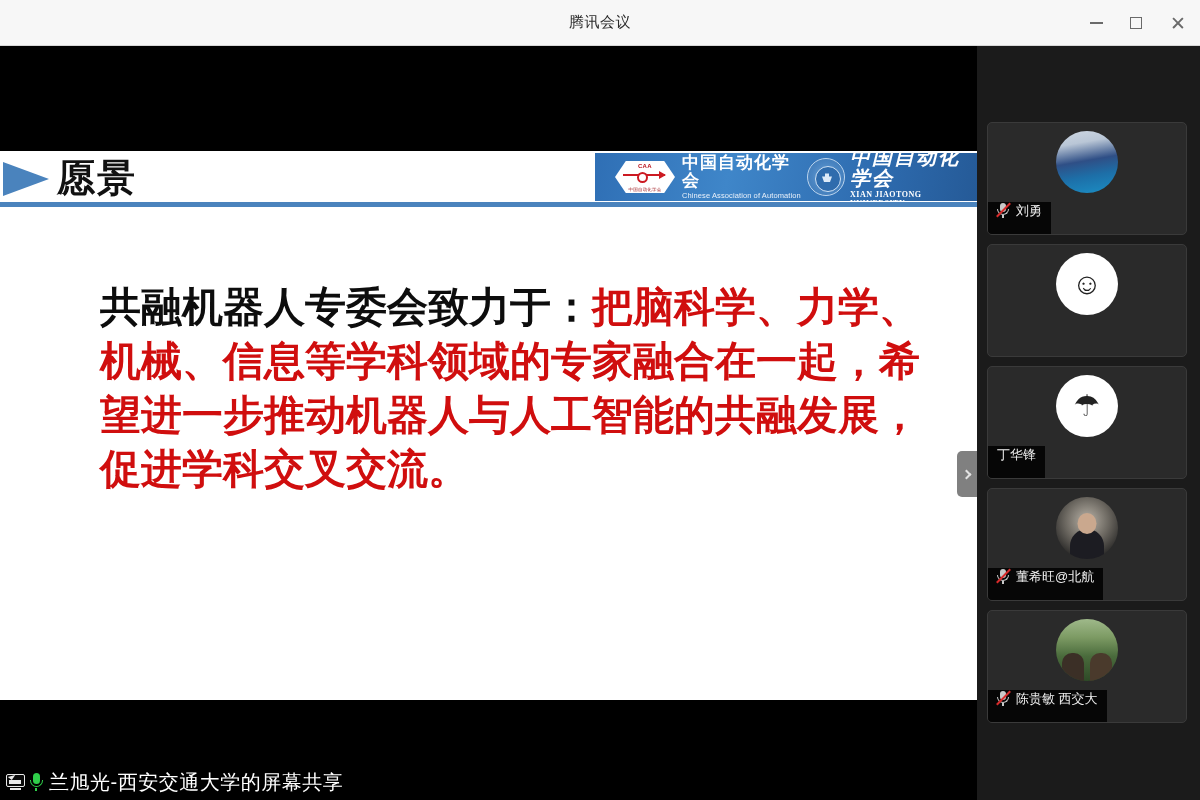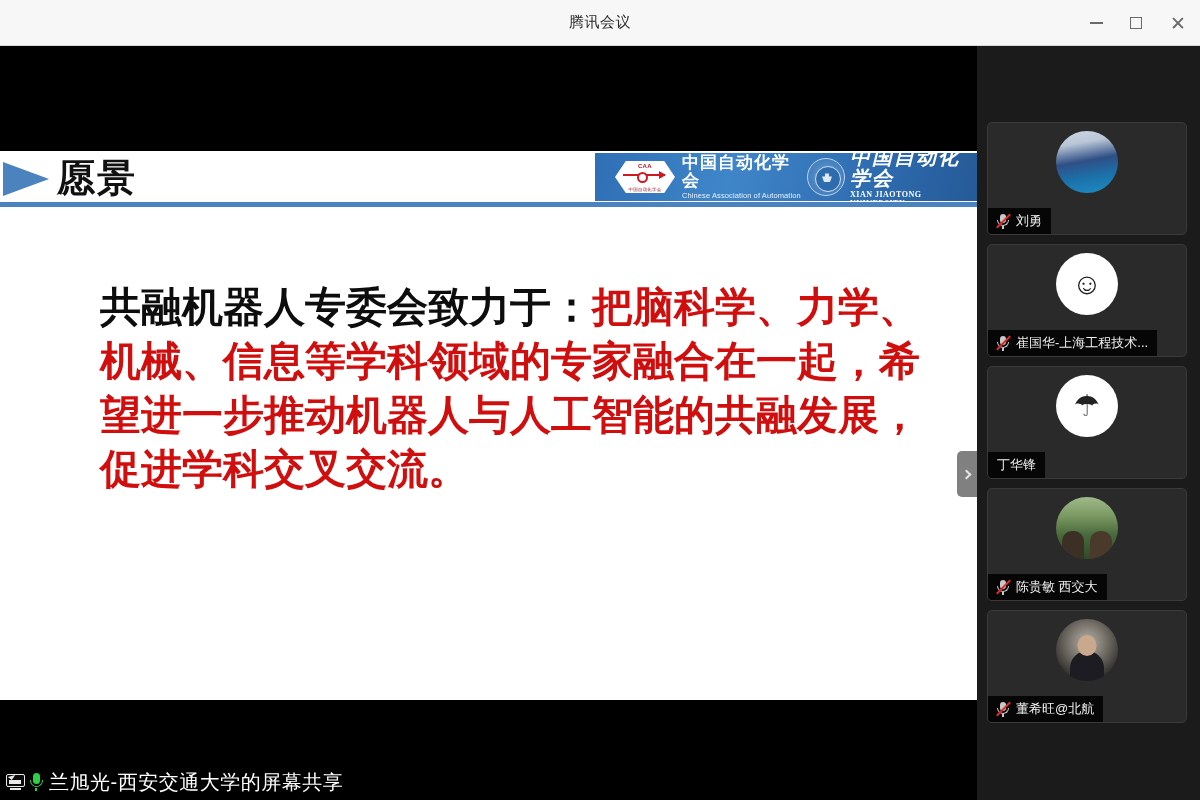--- a/index.html
+++ b/index.html
@@ -185,22 +185,22 @@
   }
   .av-two {
     position:absolute; left:50%; top:48%; transform:translateX(-50%);
     width:52px; height:34px;
   }
   .av-two span { position:absolute; bottom:0; width:22px; height:30px; border-radius:10px 10px 0 0; }
   .av-two span:nth-child(1){ left:1px; background:#3b2f26; }
   .av-two span:nth-child(2){ right:1px; background:#4a3a2c; }
   .namebar {
     position: absolute; left: 0; bottom: 0; max-width: 100%;
-    background: rgba(0,0,0,.86); height: 26px;
-    display: flex; align-items: center; padding: 0 9px 0 7px;
+    background: rgba(0,0,0,.86); height: 32px;
+    display: flex; align-items: flex-start; padding: 0 9px 0 7px;
   }
   .mic-muted { position: relative; width: 16px; height: 16px; flex: 0 0 auto; margin-right: 5px; }
   .mic-muted .cap { position:absolute; left:5px; top:1px; width:6px; height:9px; border-radius:3px; background:#c9c9c9; }
   .mic-muted .arc { position:absolute; left:2px; top:7px; width:12px; height:6px; border:1.5px solid #c9c9c9; border-top:none; border-radius:0 0 7px 7px; }
   .mic-muted .stem { position:absolute; left:7px; bottom:0.5px; width:2px; height:2.5px; background:#c9c9c9; }
   .mic-muted .slash {
     position:absolute; left:-1px; top:7px; width:19px; height:2px; background:#d82b2b;
     transform: rotate(-45deg); transform-origin: center;
   }
   .pname {
@@ -303,37 +303,44 @@
             <span class="slash"></span>
         </span>
         <span class="pname">刘勇</span>
       </div>
     </div>
 
     <div class="tile">
       <div class="avatar av-2">
         <span class="av-doodle">☺</span>
       </div>
+    </div>
+
+    <div class="tile">
+      <div class="avatar av-3">
+        <span class="av-doodle">☂</span>
+      </div>
+      <div class="namebar no-mic">
+        <span class="pname">丁华锋</span>
+      </div>
+    </div>
+
+    <div class="tile">
+      <div class="avatar av-5">
+        <span class="av-person"></span>
+        <span class="av-head"></span>
+      </div>
       <div class="namebar">
         <span class="mic-muted">
           <span class="cap"></span>
             <span class="arc"></span>
             <span class="stem"></span>
             <span class="slash"></span>
         </span>
-        <span class="pname">崔国华-上海工程技术...</span>
-      </div>
-    </div>
-
-    <div class="tile">
-      <div class="avatar av-3">
-        <span class="av-doodle">☂</span>
-      </div>
-      <div class="namebar no-mic">
-        <span class="pname">丁华锋</span>
+        <span class="pname">董希旺@北航</span>
       </div>
     </div>
 
     <div class="tile">
       <div class="avatar av-4">
         <span class="av-two">
             <span></span>
             <span></span>
           </span>
       </div>
@@ -341,30 +348,14 @@
         <span class="mic-muted">
           <span class="cap"></span>
             <span class="arc"></span>
             <span class="stem"></span>
             <span class="slash"></span>
         </span>
         <span class="pname">陈贵敏 西交大</span>
       </div>
     </div>
 
-    <div class="tile">
-      <div class="avatar av-5">
-        <span class="av-person"></span>
-        <span class="av-head"></span>
-      </div>
-      <div class="namebar">
-        <span class="mic-muted">
-          <span class="cap"></span>
-            <span class="arc"></span>
-            <span class="stem"></span>
-            <span class="slash"></span>
-        </span>
-        <span class="pname">董希旺@北航</span>
-      </div>
-    </div>
-
   </div>
 </div>
 
 </body></html>

